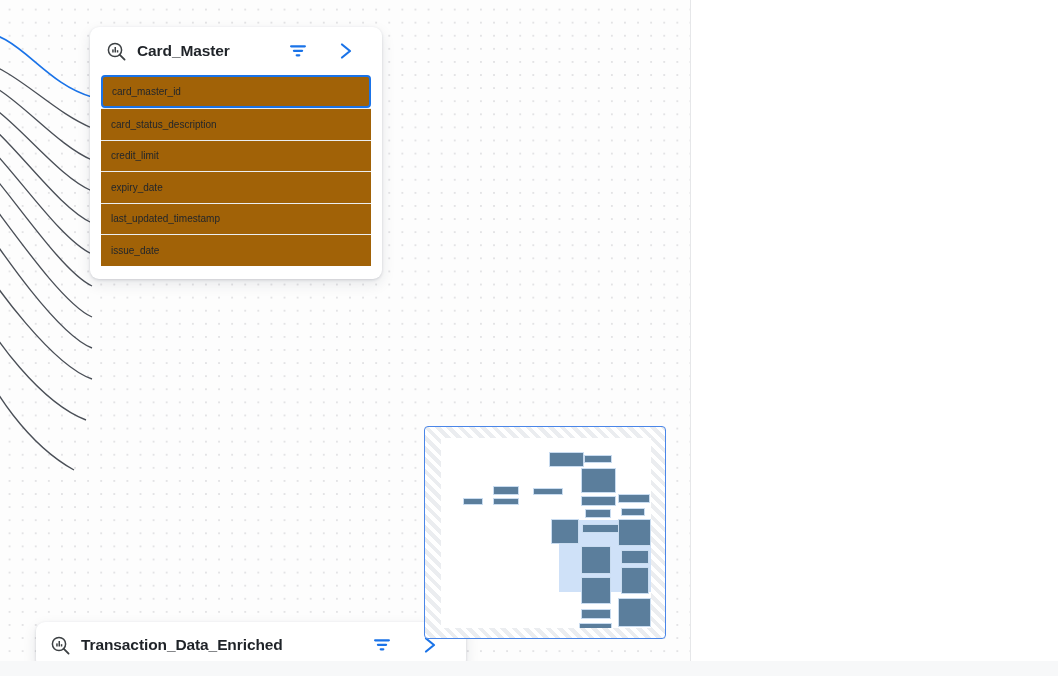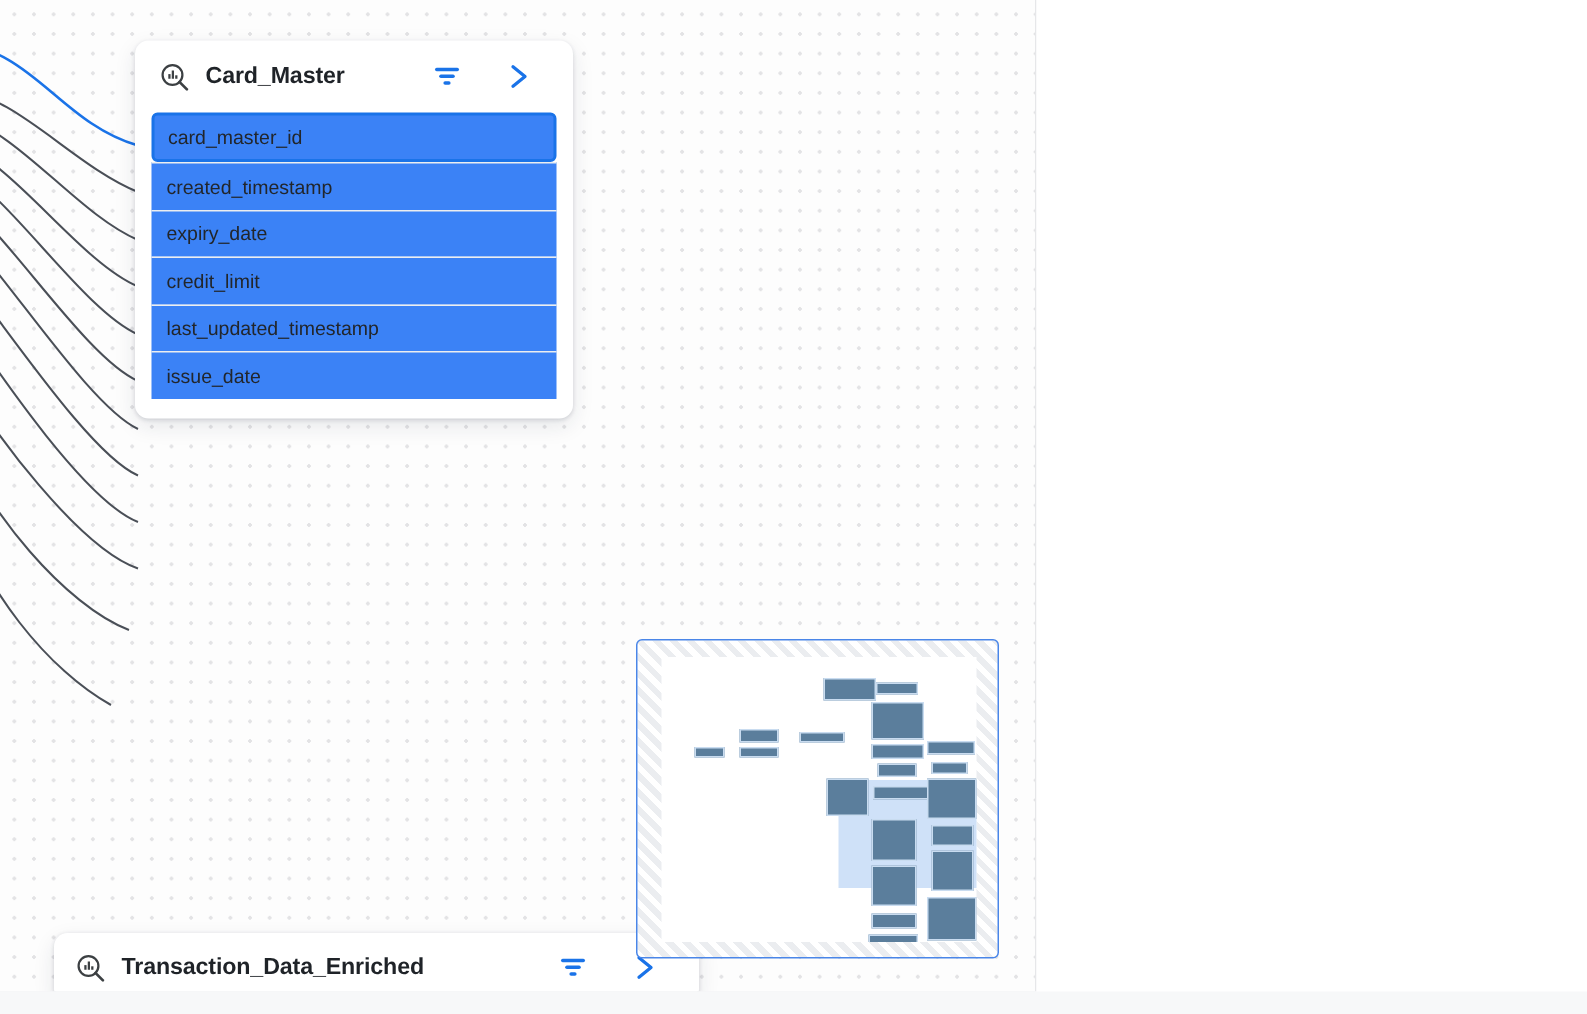--- a/index.html
+++ b/index.html
@@ -108,24 +108,24 @@
 
   .field-list {
     padding: 0 11px 13px 11px;
   }
   .field-row {
     height: 31.5px;
     display: flex;
     align-items: center;
     padding-left: 10px;
     box-sizing: border-box;
-    font-size: 13px;
+    font-size: 10px;
     color: #22262b;
     border-top: 1px solid #eceef0;
-    background: #3b82f6;
+    background: #a16207;
     white-space: nowrap;
   }
   .field-row.first { border-top: 1px solid #eceef0; }
   .field-row.selected {
     border: 2px solid #1a73e8;
     border-radius: 4px;
     padding-left: 9px;
     height: 33px;
     position: relative;
     z-index: 2;
@@ -224,23 +224,23 @@
         </span>
         <span class="icon">
           <svg width="18" height="20" viewBox="0 0 18 20">
             <polyline points="5,3.5 13,10 5,16.5" fill="none" stroke="#1a73e8" stroke-width="2.2" stroke-linecap="round" stroke-linejoin="round"></polyline>
           </svg>
         </span>
       </div>
 
       <div class="field-list">
         <div class="field-row selected first">card_master_id</div>
-        <div class="field-row">created_timestamp</div>
+        <div class="field-row">card_status_description</div>
+        <div class="field-row">credit_limit</div>
         <div class="field-row">expiry_date</div>
-        <div class="field-row">credit_limit</div>
         <div class="field-row">last_updated_timestamp</div>
         <div class="field-row">issue_date</div>
       </div>
     </div>
 
     <div class="node-card" id="node-transaction">
       <div class="node-header">
         <span class="icon">
           <svg width="21" height="21" viewBox="0 0 21 21">
             <circle cx="9" cy="9" r="6.6" fill="none" stroke="#3c4043" stroke-width="1.5"></circle>

